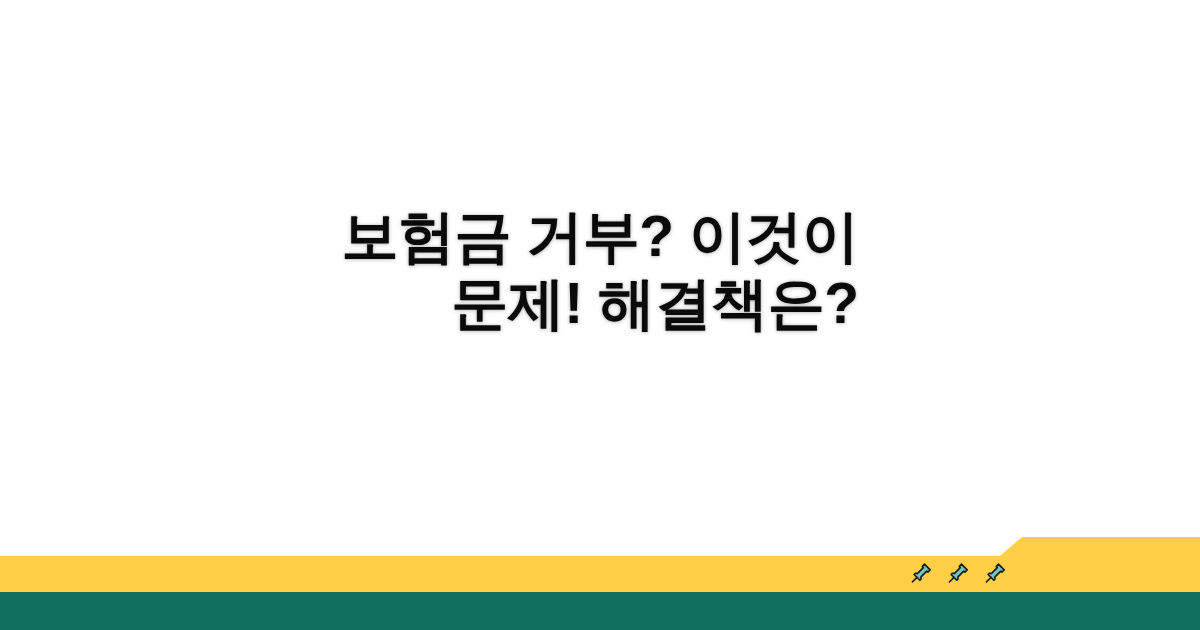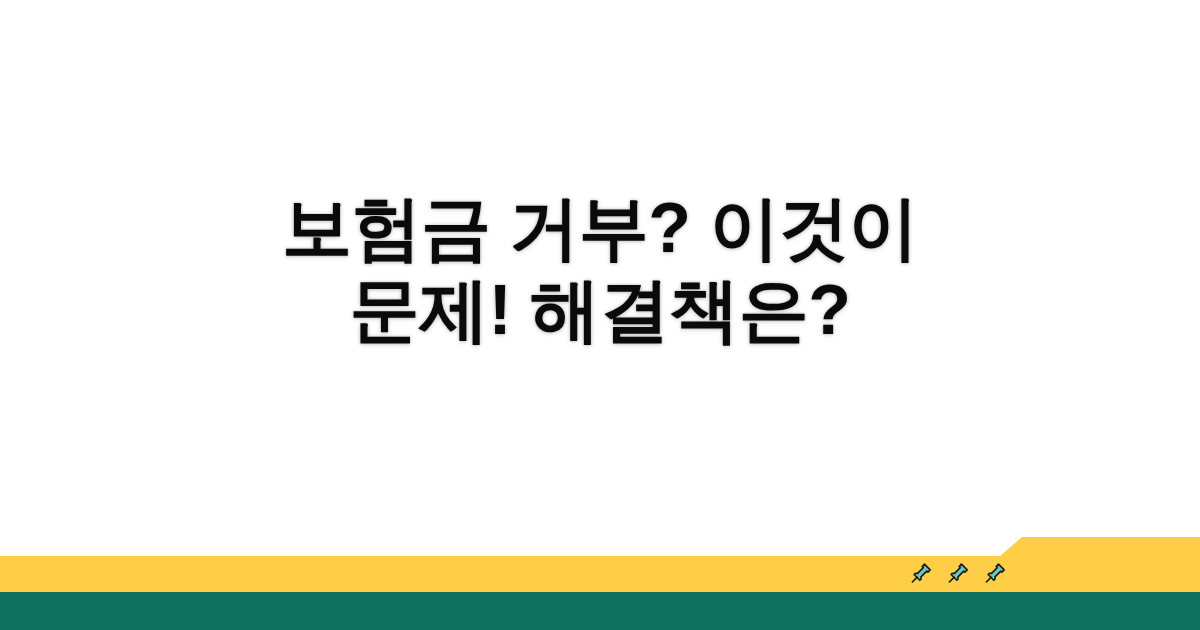--- a/index.html
+++ b/index.html
@@ -32,24 +32,24 @@
     height: 540px;
     display: flex;
     align-items: center;
     justify-content: center;
     padding: 0 90px;
     box-sizing: border-box;
   }
 
   .headline {
     margin: 12px;
-    text-align: center;
+    text-align: right;
     font-family: "Liberation Sans", "DejaVu Sans", sans-serif;
     font-weight: 700;
-    font-size: 70px;
+    font-size: 57px;
     line-height: 1.17;
     letter-spacing: -0.5px;
     color: #0a0a0a;
     text-shadow:
       0 0 3px rgba(0,0,0,0.22),
       0 1px 5px rgba(0,0,0,0.16);
     white-space: pre-line;
   }
 
   

